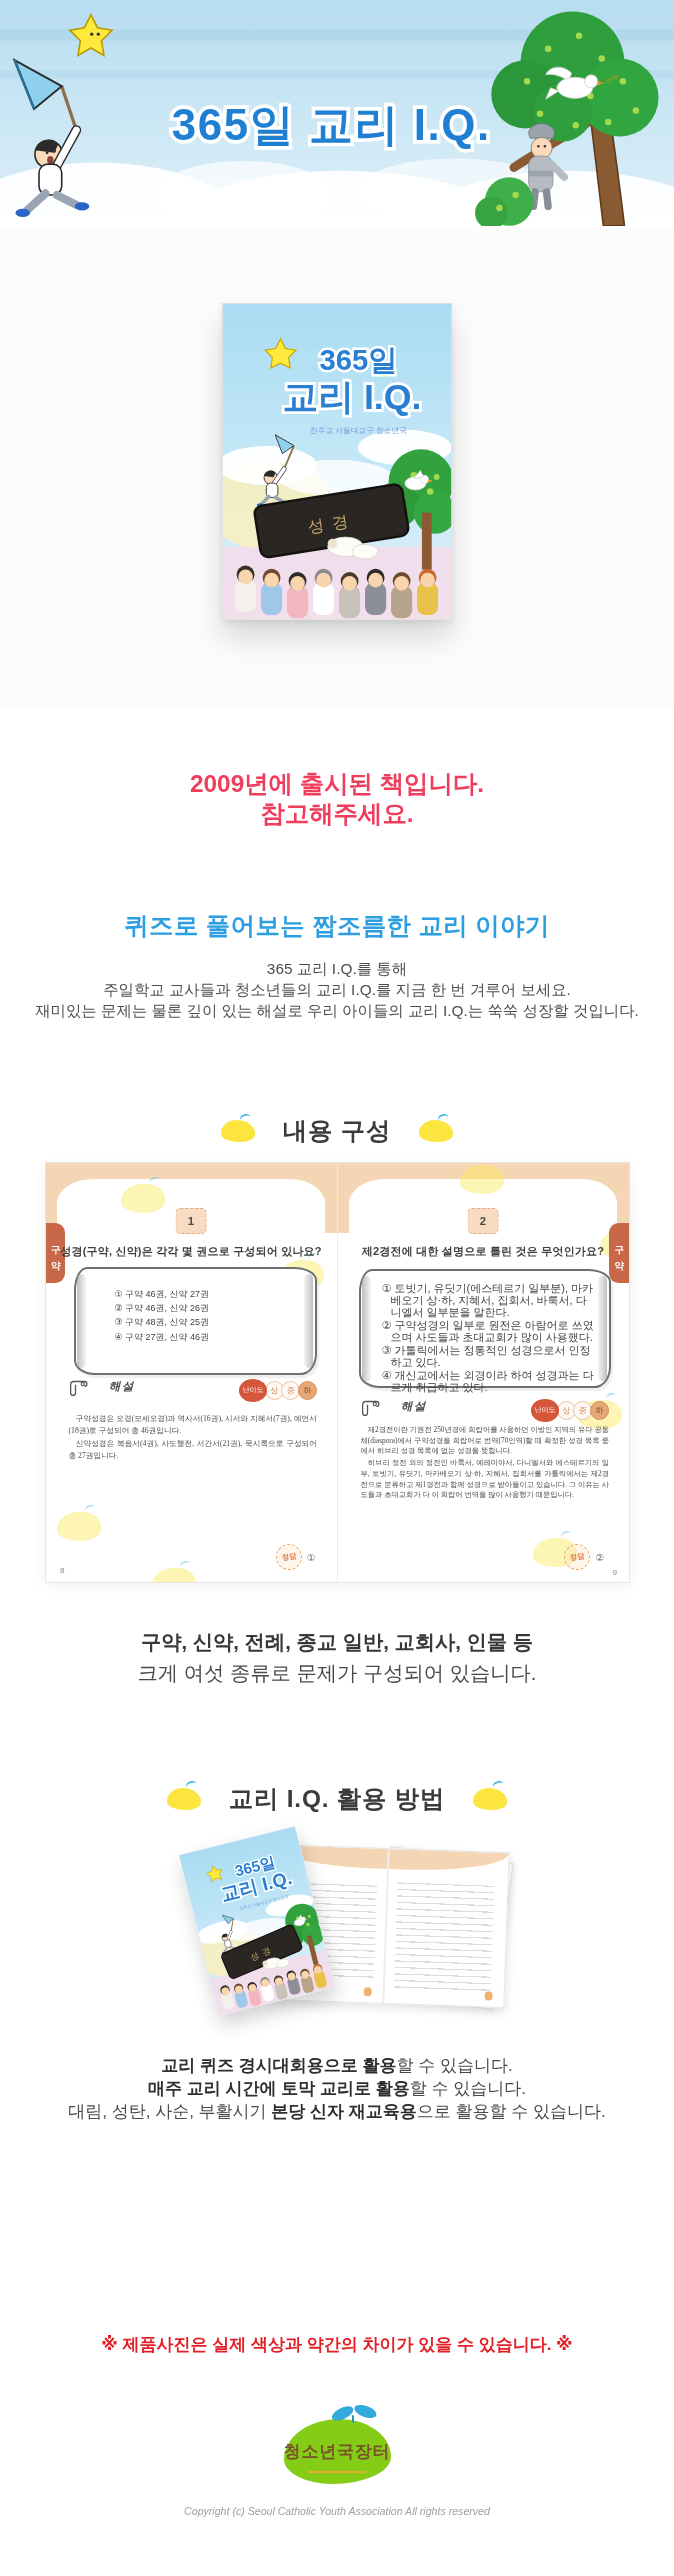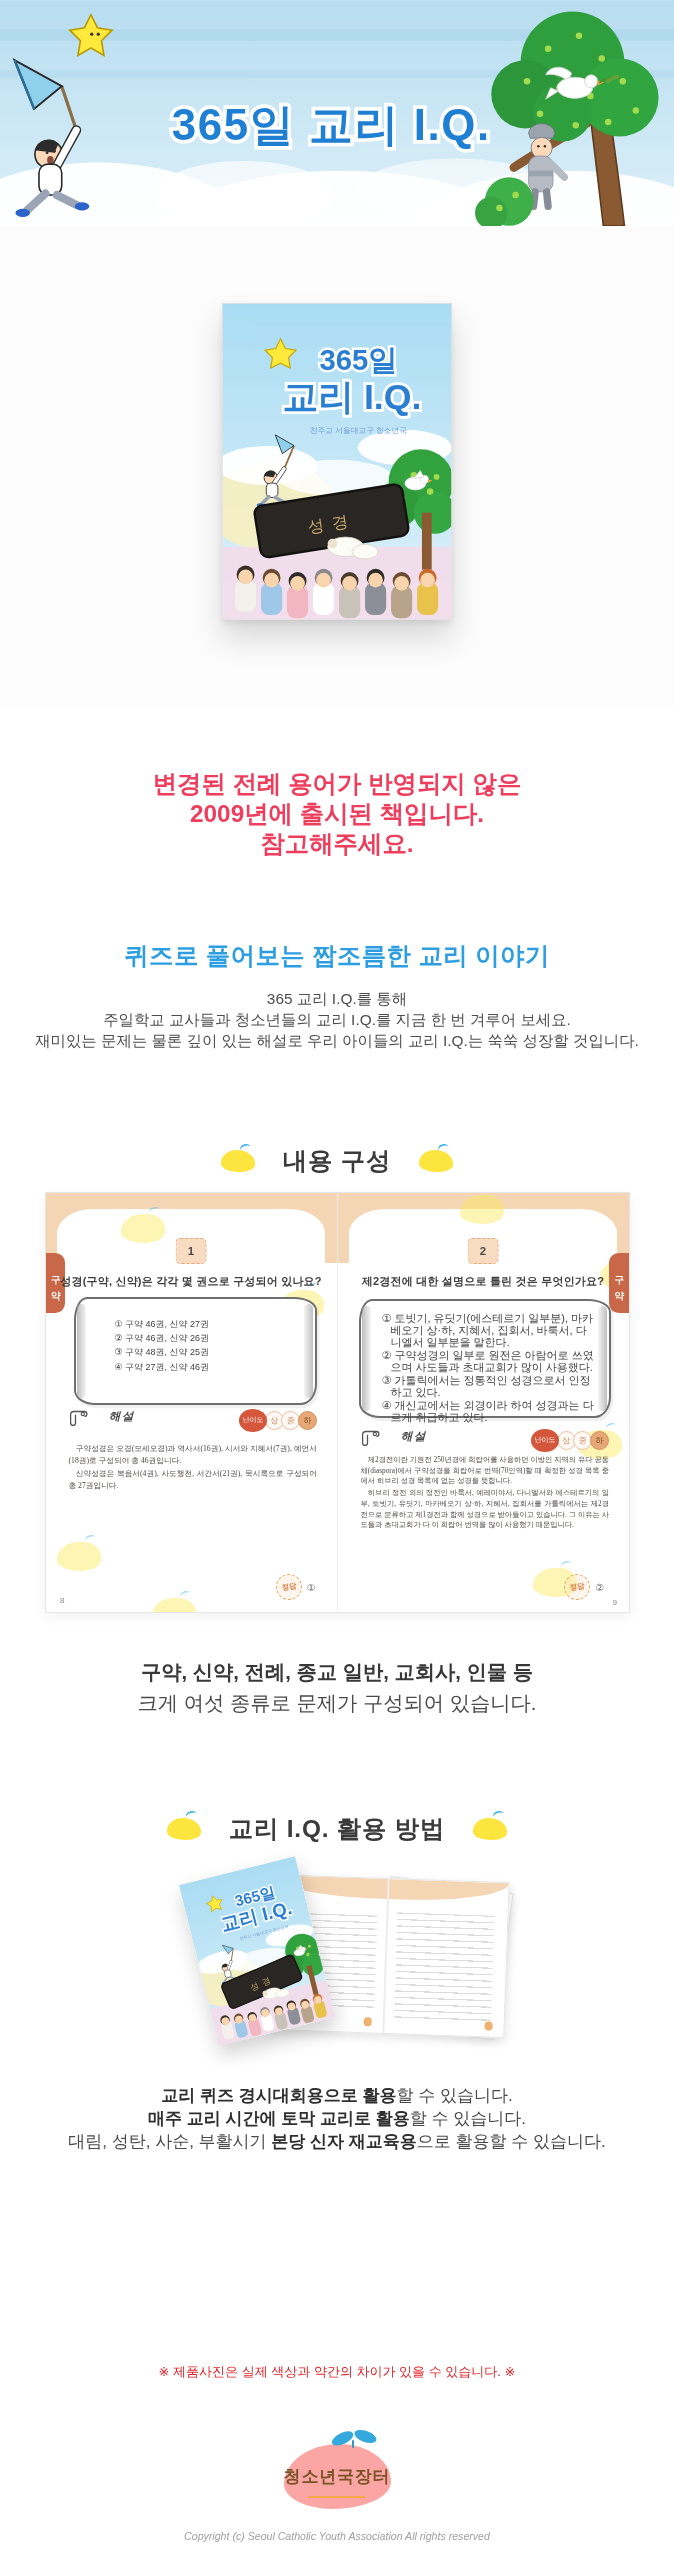--- a/index.html
+++ b/index.html
@@ -99,23 +99,23 @@
   .cg-lines{position:absolute;background:repeating-linear-gradient(#D6D6D6 0 1.2px,transparent 1.2px 6.5px);opacity:.85;}
   .cg-seam{position:absolute;top:0;bottom:0;left:49%;width:1.6px;background:#EDEDED;}
   .cg-dot{position:absolute;width:8.1px;height:8.1px;border-radius:50%;background:#F0A95E;opacity:.9;}
   .cg-front{position:absolute;left:197px;top:8.1px;width:120px;height:166px;transform:rotate(-14deg);
             box-shadow:0 9.7px 19.5px rgba(0,0,0,.18);background:#fff;}
   .cg-front svg{display:block;}
   .usage-p{margin-top:41px;text-align:center;font-size:17px;line-height:23px;color:#4A4A4A;}
   .usage-p .b{font-weight:800;color:#2F2F2F;}
 
   
-  .notice-bottom{margin-top:210px;text-align:center;font-size:13px;color:#E21F26;font-weight:400;}
+  .notice-bottom{margin-top:210px;text-align:center;font-size:17px;color:#E21F26;font-weight:700;}
   .flogo{margin-top:63px;display:flex;justify-content:center;}
-  .bean-logo{position:relative;width:107px;height:65px;background:#fca5a5;
+  .bean-logo{position:relative;width:107px;height:65px;background:#84cc16;
              border-radius:52% 48% 55% 45%/62% 58% 42% 38%;display:flex;align-items:center;justify-content:center;}
   .leaf{position:absolute;width:23px;height:10.6px;background:#33A9DC;border-radius:50%;}
   .leaf.l1{top:-10.6px;left:47px;transform:rotate(-26deg);}
   .leaf.l2{top:-13px;left:70px;transform:rotate(20deg);}
   .stem{position:absolute;top:-3.2px;left:68px;width:2.4px;height:8.1px;background:#2E96C4;border-radius:1.6px;}
   .bean-logo .txt{font-size:17px;font-weight:800;color:#7A5326;letter-spacing:0.8px;}
   .bean-logo .url{position:absolute;bottom:10.6px;left:50%;transform:translateX(-50%);width:58px;height:2.4px;
                   background:#F3A73C;border-radius:1.6px;opacity:.85;}
   .copyright{margin-top:21px;text-align:center;font-size:10.6px;color:#9F9F9F;font-style:italic;}
 </style>
@@ -309,21 +309,20 @@
 
   <div class="photo">
     <div class="book">
       <svg viewBox="0 0 283 390" width="230" height="317">
           <use href="#coverArt"></use>
         </svg>
     </div>
   </div>
 
   <div class="notice-top">
-    <div>변경된 전례 용어가 반영되지 않은</div>
     <div>2009년에 출시된 책입니다.</div>
     <div>참고해주세요.</div>
   </div>
 
   <h1 class="intro-h">퀴즈로 풀어보는 짭조름한 교리 이야기</h1>
   <div class="intro-p">
     <div>365 교리 I.Q.를 통해</div>
     <div>주일학교 교사들과 청소년들의 교리 I.Q.를 지금 한 번 겨루어 보세요.</div>
     <div>재미있는 문제는 물론 깊이 있는 해설로 우리 아이들의 교리 I.Q.는 쑥쑥 성장할 것입니다.</div>
   </div>

